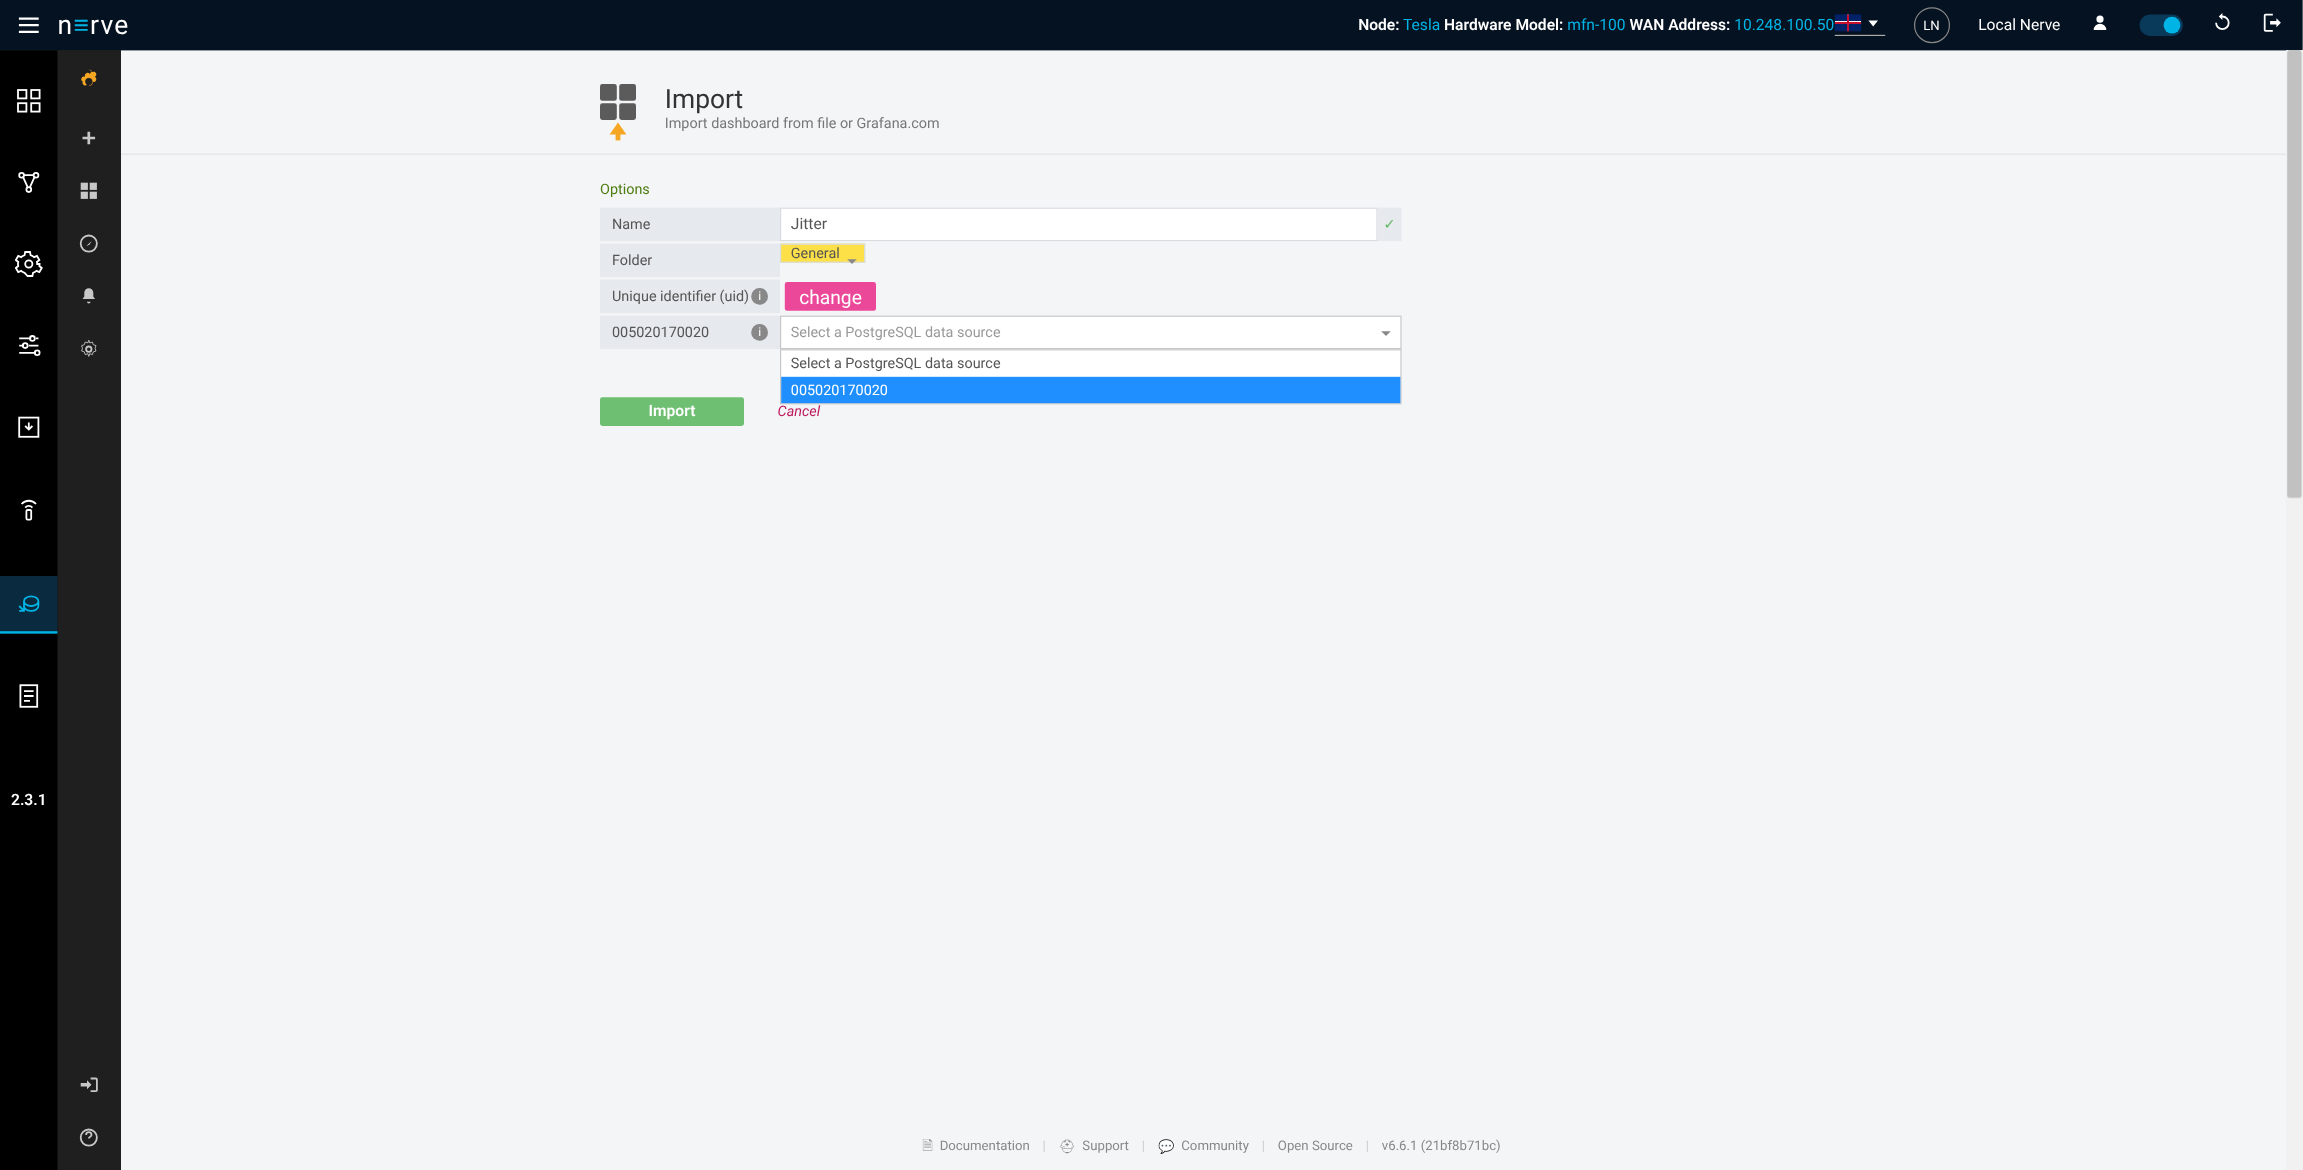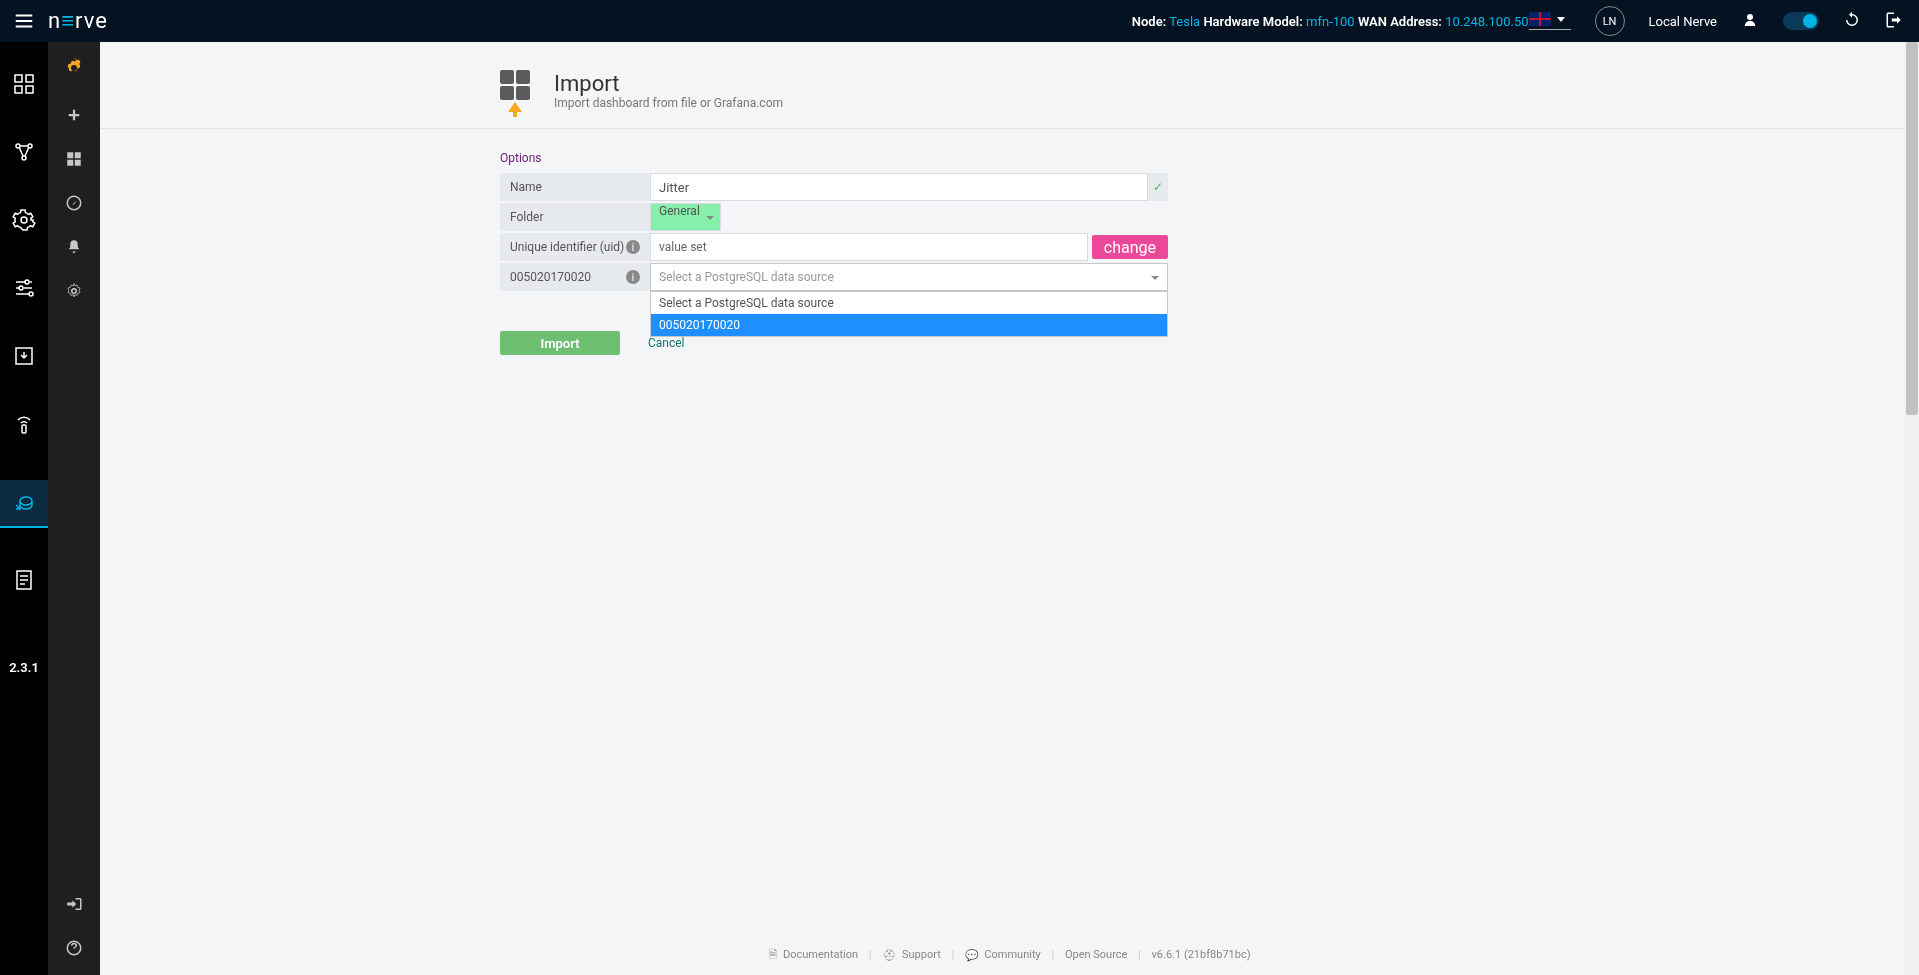--- a/index.html
+++ b/index.html
@@ -44,40 +44,40 @@
 .page-header .icon-box { width:40px; height:40px; position:relative; }
 .import-icon-shape { display:grid; grid-template-columns:1fr 1fr; grid-template-rows:1fr 1fr; gap:2px; width:30px; height:30px; }
 .import-icon-shape div { background:#5b5b5b; border-radius:2px; }
 .import-icon-arrow { position:absolute; bottom:-2px; left:8px; width:0;height:0; border-left:7px solid transparent; border-right:7px solid transparent; border-bottom:10px solid #f5a623; }
 .import-icon-arrow::after{content:"";position:absolute;left:-2px;top:9px;width:4px;height:6px;background:#f5a623;}
 .page-header h1 { font-size: 22px; font-weight:400; color:#333; }
 .page-header p { font-size: 12px; color:#777; }
 .header-divider { border-bottom:1px solid #e4e4e4; margin-left:-400px; }
 
 .form-area { max-width: 668px; margin-left: 400px; padding-top: 22px; }
-.section-label { font-size:12px; color:#701a75; margin-bottom:8px; }
+.section-label { font-size:12px; color:#4d7c0f; margin-bottom:8px; }
 .form-row { display:flex; align-items:stretch; margin-bottom:2px; position:relative; }
 .form-row .lbl { width:150px; background:#e6e9ed; color:#555; font-size:12px; display:flex; align-items:center; padding:0 10px; height:28px; }
 .form-row .info-icon { width:14px; height:14px; background:#888; color:#fff; border-radius:50%; font-size:10px; display:flex; align-items:center; justify-content:center; margin-left:auto; }
 .form-row .txt-input { flex:1; height:28px; border:1px solid #d8dbe0; padding:0 8px; font-size:13px; color:#555; background:#fff; }
 .form-row .check-box { width:20px; background:#e6e9ed; display:flex; align-items:center; justify-content:center; color:#5cb85c; font-size:12px; }
-.form-row .folder-select { height:28px; border:1px solid #d8dbe0; background:#86efac; font-size:12px; color:#555; padding:0 20px 0 8px; display:flex; position:relative; }
+.form-row .folder-select { height:16px; border:1px solid #d8dbe0; background:#fde047; font-size:12px; color:#555; padding:0 20px 0 8px; display:flex; position:relative; }
 .folder-select .caret { position:absolute; right:6px; top:12px; width:0;height:0;border-left:4px solid transparent;border-right:4px solid transparent;border-top:4px solid #888; }
 .form-row .value-text { flex:1; height:28px; display:flex; align-items:center; padding:0 8px; font-size:12px; color:#666; background:#fff; border:1px solid #d8dbe0; }
 .form-row .change-btn { background:#ec4899; color:#fff; font-size:16px; border:none; padding:0 12px; height:24px; margin:2px 0 2px 4px; border-radius:2px; cursor:pointer; }
 .form-row .ds-select { flex:1; height:28px; border:1px solid #c7c7c7; background:#fff; font-size:12px; color:#999; padding:0 8px; display:flex; align-items:center; position:relative; }
 .ds-select .caret { position:absolute; right:8px; top:12px; width:0;height:0;border-left:4px solid transparent;border-right:4px solid transparent;border-top:4px solid #888; }
 
 .dropdown { position:absolute; left:150px; right:0; top:28px; background:#fff; border:1px solid #c7c7c7; z-index:10; }
 .dropdown .opt { padding:4px 8px; font-size:12px; color:#555; }
 .dropdown .opt.sel { background:#1f8fff; color:#fff; }
 
 .action-row { margin-top: 40px; display:flex; gap:28px; align-items:center; }
 .import-btn { background:#6fbf73; color:#fff; border:none; font-size:13px; font-weight:600; width:120px; height:24px; border-radius:2px; cursor:pointer; }
-.cancel-link { color:#0f766e; font-size:12px; cursor:pointer; }
+.cancel-link { color:#be185d; font-size:12px; cursor:pointer;font-style:italic; }
 
 .footer { position:fixed; bottom:10px; left:100px; right:0; text-align:center; font-size:11px; color:#888; }
 .footer a { color:#888; text-decoration:none; }
 .footer .sep { margin:0 8px; color:#ccc; }
 .footer-icon { display:inline-block; vertical-align:middle; margin-right:3px; }
 
 
 .fake-scroll { position:fixed; right:0; top:42px; bottom:0; width:14px; background:#f1f1f1; }
 .fake-scroll-thumb { position:absolute; top:0; left:1px; right:1px; height:40%; background:#c1c1c1; border-radius:2px; }
 </style>
@@ -239,21 +239,20 @@
         <span>General</span>
         <div class="caret"></div>
       </div>
     </div>
 
     <div class="form-row">
       <div class="lbl">
         <span>Unique identifier (uid)</span>
         <span class="info-icon">i</span>
       </div>
-      <div class="value-text">value set</div>
       <button class="change-btn">change</button>
     </div>
 
     <div class="form-row">
       <div class="lbl">
         <span>005020170020</span>
         <span class="info-icon">i</span>
       </div>
       <div class="ds-select">
         <span>Select a PostgreSQL data source</span>

